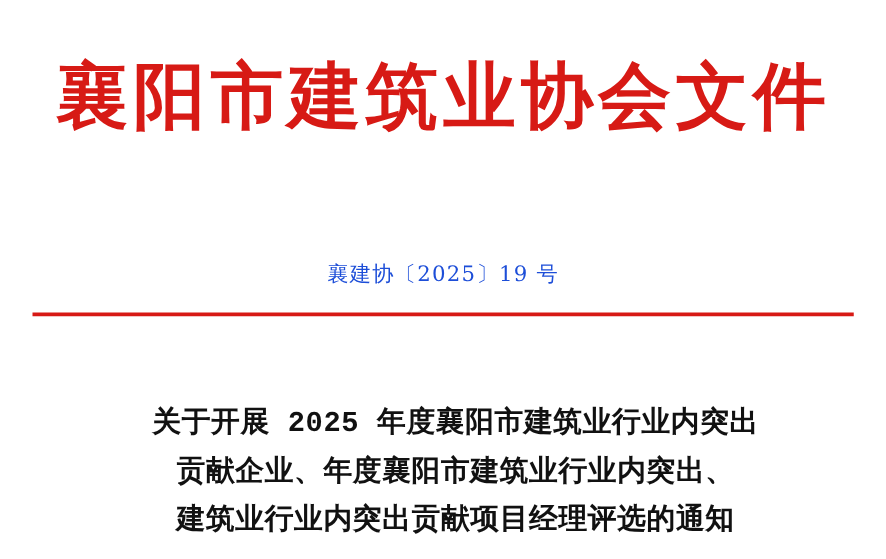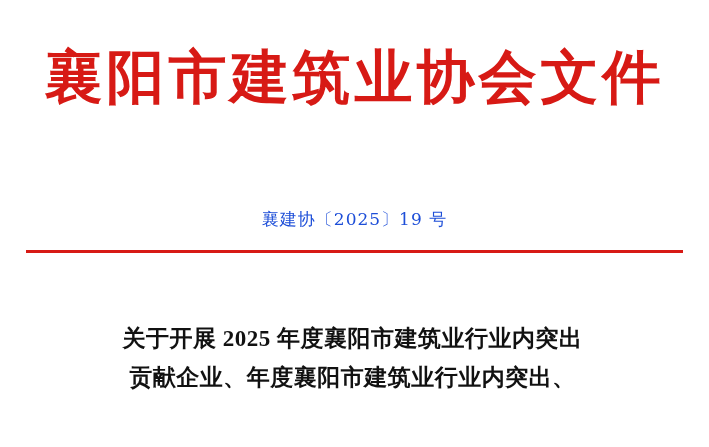--- a/index.html
+++ b/index.html
@@ -49,25 +49,25 @@
     position: absolute;
     top: 250px;
     left: 26px;
     width: 657px;
     height: 3px;
     background: #d71a15;
   }
   .title-block {
     position: absolute;
     top: 320px;
-    left: 56px;
+    left: 68px;
     width: 593px;
     text-align: center;
     color: #111111;
-    font-family: Liberation Serif, serif;
+    font-family: Liberation Mono, monospace;
     font-weight: bold;
     font-size: 23px;
     line-height: 1.68;
     letter-spacing: 0.5px;
   }
   .title-line {
     display: block;
     white-space: nowrap;
   }
 </style>
@@ -78,15 +78,16 @@
 
   <div class="masthead">襄阳市建筑业协会文件</div>
 
   <div class="doc-number">襄建协〔2025〕19 号</div>
 
   <div class="red-rule"></div>
 
   <div class="title-block">
     <span class="title-line">关于开展 2025 年度襄阳市建筑业行业内突出</span>
     <span class="title-line">贡献企业、年度襄阳市建筑业行业内突出、</span>
+    <span class="title-line">建筑业行业内突出贡献项目经理评选的通知</span>
   </div>
 
 </div>
 
 </body></html>

